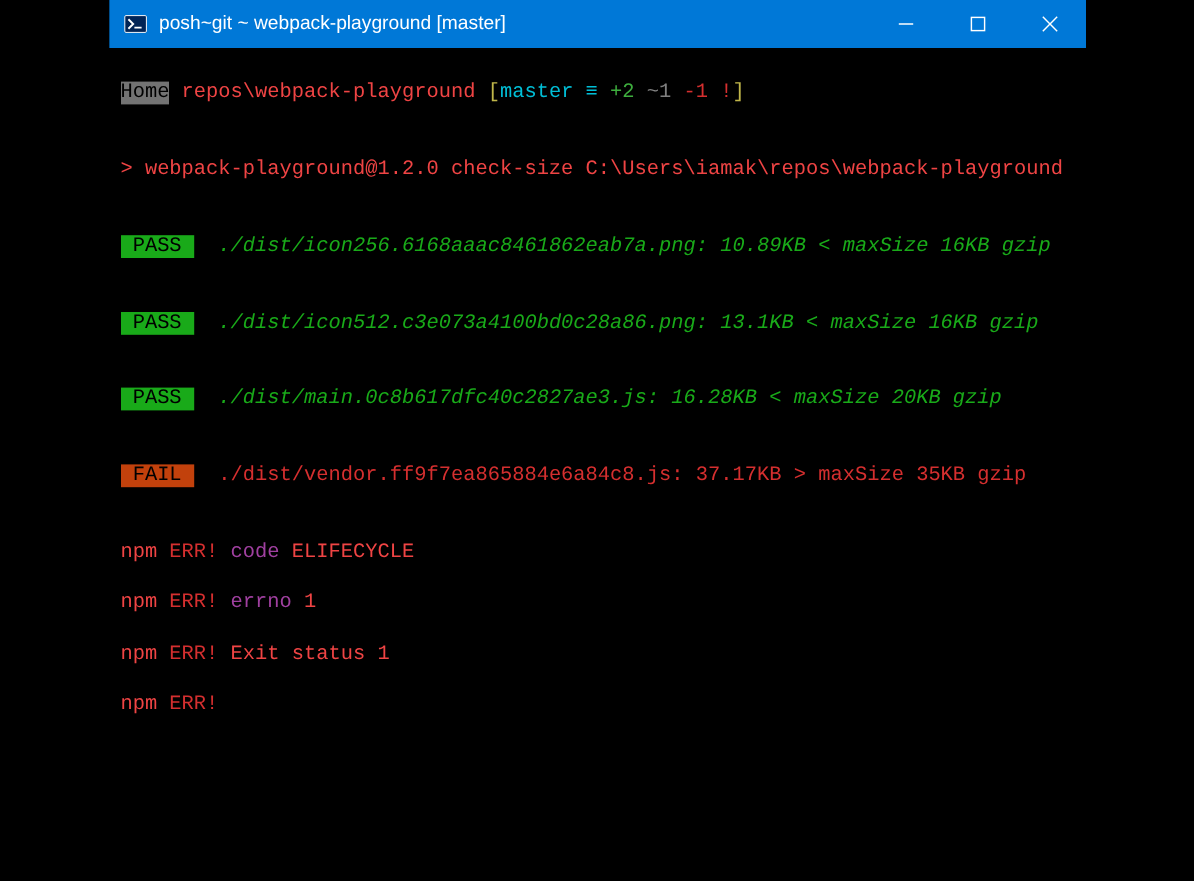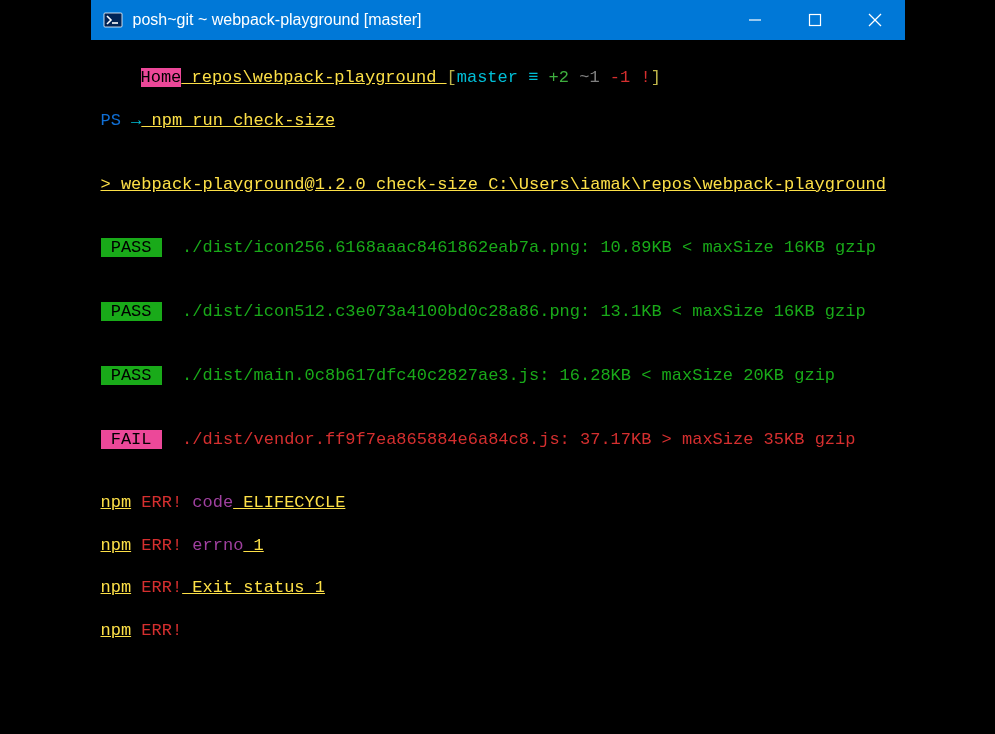--- a/index.html
+++ b/index.html
@@ -10,32 +10,32 @@
     .titlebar-icon svg { width: 20px; height: 20px; }
     .titlebar-text { flex: 1; font-size: 16px; font-weight: 400; }
     .titlebar-buttons { display: flex; height: 100%; }
     .tb-btn { width: 60px; height: 100%; display: flex; align-items: center; justify-content: center; color: #fff; }
     .tb-btn svg { width: 14px; height: 14px; stroke: #fff; stroke-width: 1.2; fill: none; }
     .terminal { padding: 6px 10px; font-family: 'Consolas', 'Courier New', monospace; font-size: 17px; line-height: 1.25; color: #d0d0d0; white-space: pre; height: calc(100% - 40px); overflow: auto; position: relative; background: #000; }
     .terminal::-webkit-scrollbar { width: 18px; background: #1a1a1a; }
     .terminal::-webkit-scrollbar-thumb { background: #4d4d4d; }
     .terminal::-webkit-scrollbar-track { background: #1a1a1a; }
     .line { display: block; }
-    .home-bg { background: #ec4899; color: #000; margin-left: 40px; }
+    .home-bg { background: #737373; color: #000; }
     .cyan { color: #00bfd7; }
     .darkgray { color: #808080; }
     .red { color: #d52f2f; }
     .greenish { color: #3eae3e; }
     .yellow { color: #c0b64a; }
     .blue { color: #106fd5; }
-    .green-txt { color: #19aa19; }
+    .green-txt { color: #19aa19; font-style: italic; }
     .darkmagenta { color: #a040a0; }
-    .dim { color: #fde047; text-decoration: underline; }
+    .dim { color: #ef4444; }
     .pass-badge { background: #19aa19; color: #000; }
-    .fail-badge { background: #ec4899; color: #000; }
+    .fail-badge { background: #c2410c; color: #000; }
     @keyframes blink { 50% { opacity: 0; } }
   </style>
 </head>
 <body>
 
 <div class="window">
   <div class="titlebar">
     <span class="titlebar-icon">
       <svg viewBox="0 0 20 20">
           <rect x="1" y="3" width="18" height="14" rx="1" fill="#012456" stroke="#fff" stroke-width="0.8"></rect>
@@ -59,21 +59,20 @@
           <svg viewBox="0 0 14 14">
             <line x1="1" y1="1" x2="13" y2="13"></line>
             <line x1="13" y1="1" x2="1" y2="13"></line>
           </svg>
         </div>
     </div>
   </div>
 
   <div class="terminal">
 <span class="line"><span class="home-bg">Home</span><span class="dim"> repos\webpack-playground </span><span class="yellow">[</span><span class="cyan">master</span><span class="cyan"> ≡ </span><span class="greenish">+2</span><span class="darkgray"> ~1</span><span class="red"> -1</span><span class="red"> !</span><span class="yellow">]</span></span>
-<span class="line"><span class="blue">PS</span><span class="cyan"> →</span><span class="dim"> npm run check-size</span></span>
 <span class="line"></span>
 <span class="line dim">&gt; webpack-playground@1.2.0 check-size C:\Users\iamak\repos\webpack-playground</span>
 <span class="line"></span>
 <span class="line"><span class="pass-badge"> PASS </span><span class="green-txt">  ./dist/icon256.6168aaac8461862eab7a.png: 10.89KB &lt; maxSize 16KB gzip</span></span>
 <span class="line"></span>
 <span class="line"><span class="pass-badge"> PASS </span><span class="green-txt">  ./dist/icon512.c3e073a4100bd0c28a86.png: 13.1KB &lt; maxSize 16KB gzip</span></span>
 <span class="line"></span>
 <span class="line"><span class="pass-badge"> PASS </span><span class="green-txt">  ./dist/main.0c8b617dfc40c2827ae3.js: 16.28KB &lt; maxSize 20KB gzip</span></span>
 <span class="line"></span>
 <span class="line"><span class="fail-badge"> FAIL </span><span class="red">  ./dist/vendor.ff9f7ea865884e6a84c8.js: 37.17KB &gt; maxSize 35KB gzip</span></span>

